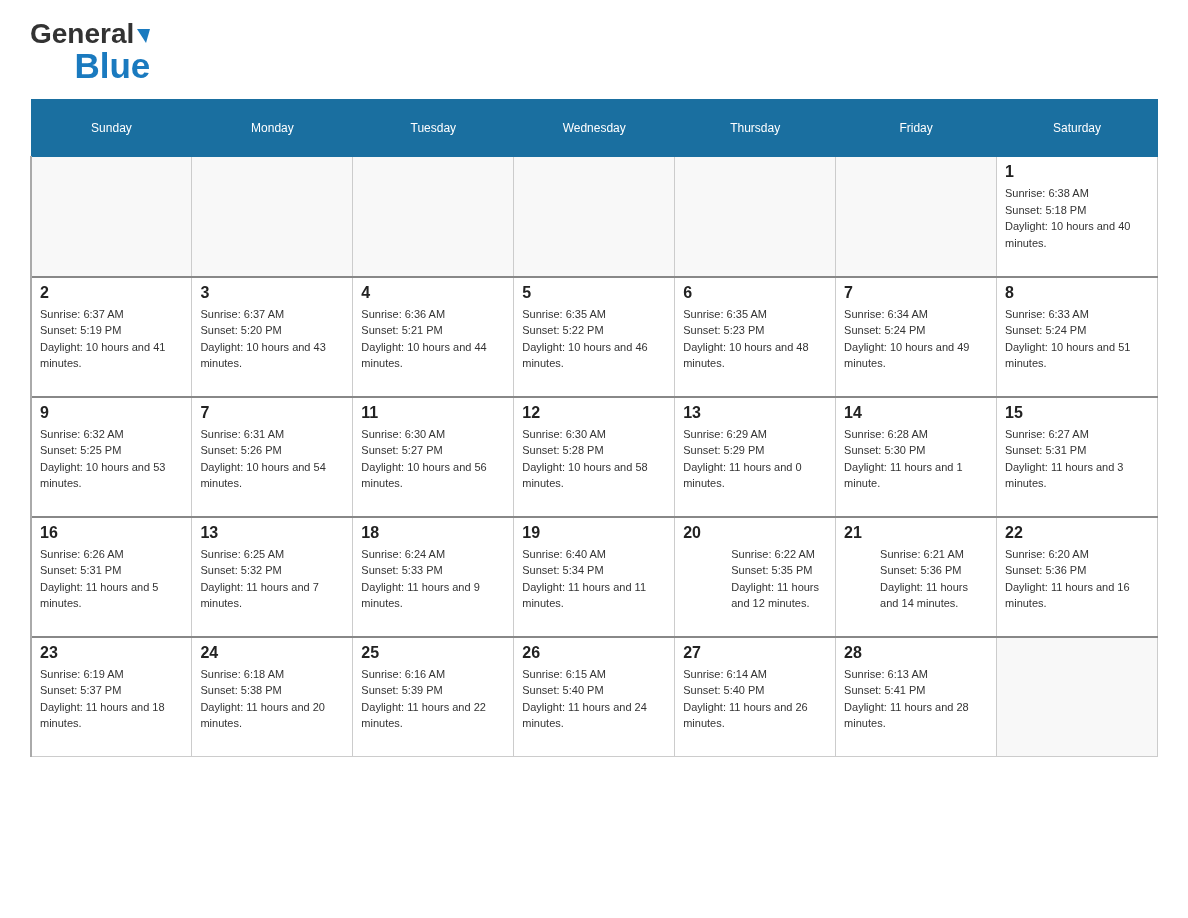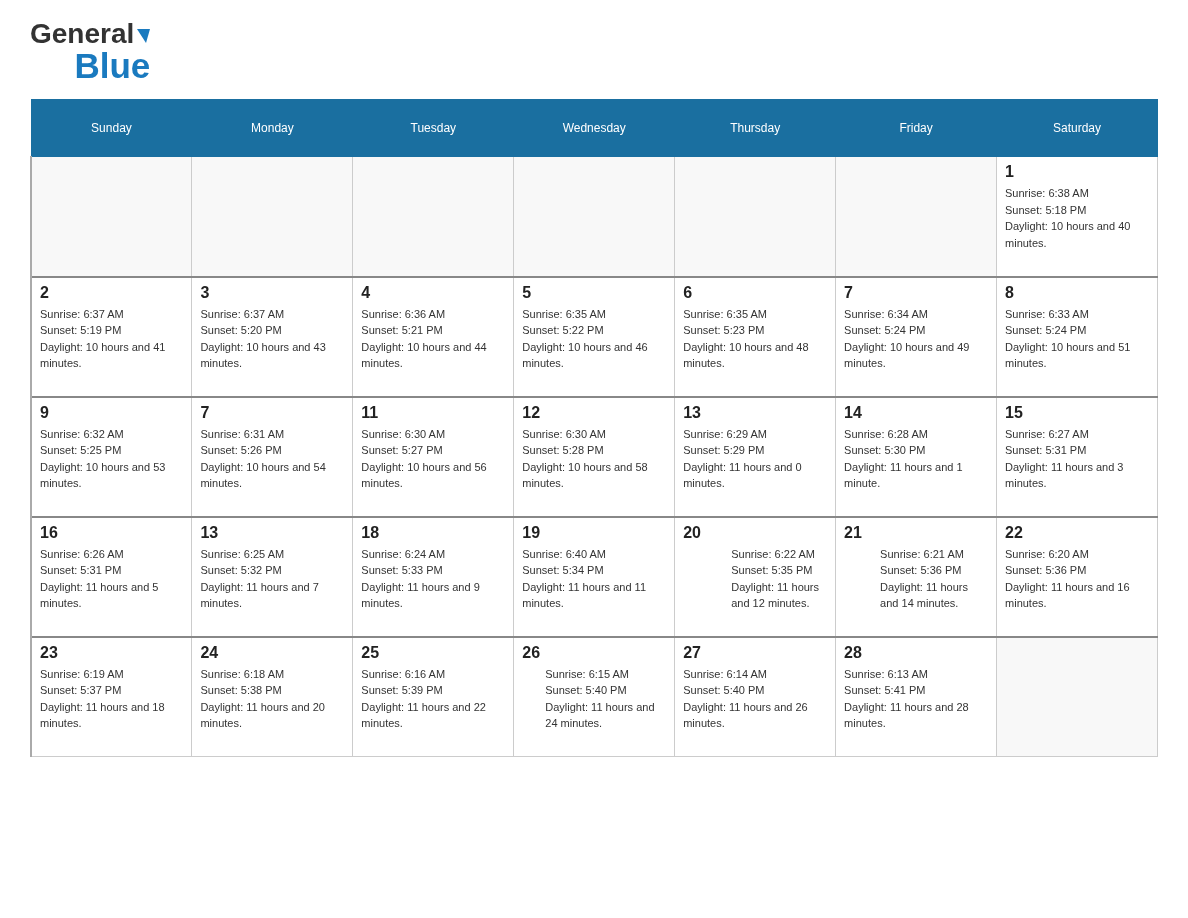--- a/index.html
+++ b/index.html
@@ -268,21 +268,21 @@
 Daylight: 11 hours and 20 minutes.</div>
         </td>
         <td>
           <span class="day-number">25</span>
           <div class="day-info" style="white-space: pre-line;">Sunrise: 6:16 AM
 Sunset: 5:39 PM
 Daylight: 11 hours and 22 minutes.</div>
         </td>
         <td>
           <span class="day-number">26</span>
-          <div class="day-info" style="white-space: pre-line; margin-left: 23px;">Sunrise: 6:15 AM
+          <div class="day-info" style="white-space: pre-line;">Sunrise: 6:15 AM
 Sunset: 5:40 PM
 Daylight: 11 hours and 24 minutes.</div>
         </td>
         <td>
           <span class="day-number">27</span>
           <div class="day-info" style="white-space: pre-line;">Sunrise: 6:14 AM
 Sunset: 5:40 PM
 Daylight: 11 hours and 26 minutes.</div>
         </td>
         <td>

